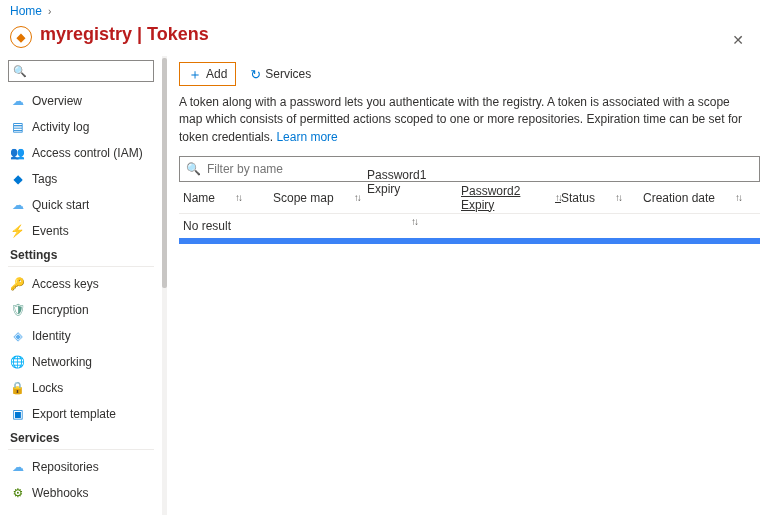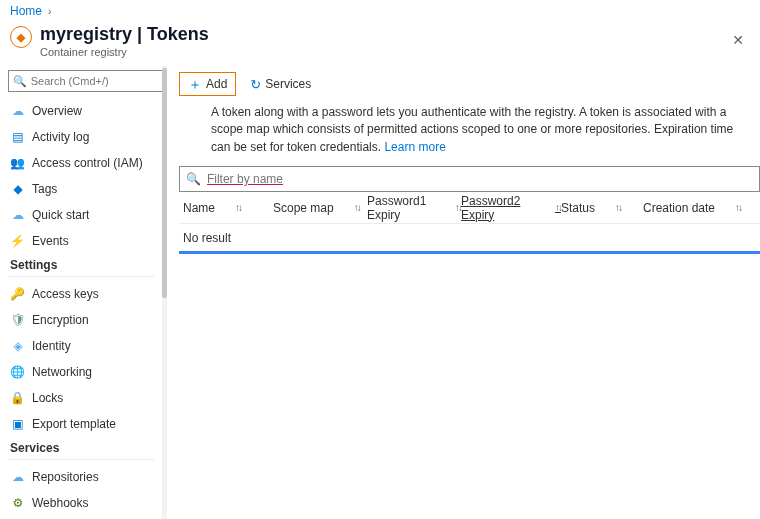--- a/index.html
+++ b/index.html
@@ -33,21 +33,21 @@
     border: 1px solid #e27500;
     border-radius: 50%;
     display: flex; align-items: center; justify-content: center;
     color: #e27500;
     font-weight: bold;
     font-size: 11px;
     margin-right: 8px;
     margin-top: 2px;
     flex-shrink: 0;
   }
-  .title-text h1 { font-size: 18px; font-weight: 600; color: #0f172a; }
+  .title-text h1 { font-size: 18px; font-weight: 600; color: #b91c1c; }
   .title-text .sub { font-size: 11px; color: #605e5c; margin-top: 1px; }
   .close-x {
     position: absolute;
     right: 12px; top: 6px;
     font-size: 14px;
     color: #605e5c;
     cursor: pointer;
     padding: 4px;
   }
 
@@ -136,59 +136,58 @@
     display: inline-flex; align-items: center;
     height: 24px; padding: 0 4px;
     font-size: 12px; cursor: pointer; color: #323130;
   }
   .btn-plain .refresh-ic { color: #0078d4; margin-right: 4px; font-size: 13px; }
 
   .desc {
     font-size: 12px; color: #323130; line-height: 1.45;
     padding-right: 8px;
     max-width: 580px;
-    margin-left: 32px;
   }
   .desc a { color: #0078d4; text-decoration: none; cursor: pointer; }
 
   .filter-box {
     margin-top: 10px;
     border: 1px solid #8a8886;
     height: 26px;
     display: flex; align-items: center;
     padding: 0 6px;
   }
   .filter-box .mag { color: #0078d4; margin-right: 6px; font-size: 12px; }
   .filter-box input {
-    border: none; outline: none; flex: 1; font-size: 12px; color: #be185d; text-decoration: underline;
+    border: none; outline: none; flex: 1; font-size: 12px; color: #be185d;
   }
 
   .table-head {
     display: flex; align-items: center;
     border-bottom: 1px solid #edebe9;
     height: 32px;
     font-size: 12px;
   }
   .th {
     display: flex; align-items: center; gap: 20px;
     color: #323130;
     cursor: pointer;
   }
   .sort-arrows { color: #605e5c; font-size: 10px; letter-spacing: -2px; }
   .col-name { width: 94px; padding-left: 4px; }
   .col-scope { width: 94px; }
-  .col-pw1 { width: 94px; }
+  .col-pw1 { width: 94px; flex-direction: column; }
   .col-pw2 { width: 100px; text-decoration: underline; }
   .col-status { width: 82px; }
   .col-created { width: 100px; }
 
   .table-row {
     height: 30px; display: flex; align-items: center;
     font-size: 12px; color: #323130;
-    border-bottom: 3px solid #3b82f6;
+    border-bottom: 6px solid #3b82f6;
     padding-left: 4px;
   }
 
   
   .c-blue { color: #0078d4; }
   .c-ltblue { color: #5caeef; }
   .c-teal { color: #5b9e8c; }
   .c-green { color: #498205; }
   .c-grey { color: #605e5c; }
   .c-yellow { color: #d9a12a; }
@@ -201,32 +200,30 @@
   <a>Home</a>
   <span class="chev">›</span>
 </div>
 
 <div class="title-row">
   <div class="title-icon">◆</div>
   <div class="title-text">
     <h1>
       <span>myregistry</span> | <span>Tokens</span>
     </h1>
-    <div class="sub">Container registry</div>
   </div>
   <div class="close-x">✕</div>
 </div>
 
 <div class="body-row">
 
   <div class="sidebar">
     <div class="search-row">
       <div class="search-box">
         <span class="mag">🔍</span>
-        <input type="text" placeholder="Search (Cmd+/)" style="">
       </div>
 
     </div>
 
     <div class="nav-item">
       <span class="ic c-ltblue">☁</span>
       <span class="shrinkwrap">Overview</span>
     </div>
     <div class="nav-item">
       <span class="ic c-blue">▤</span>

